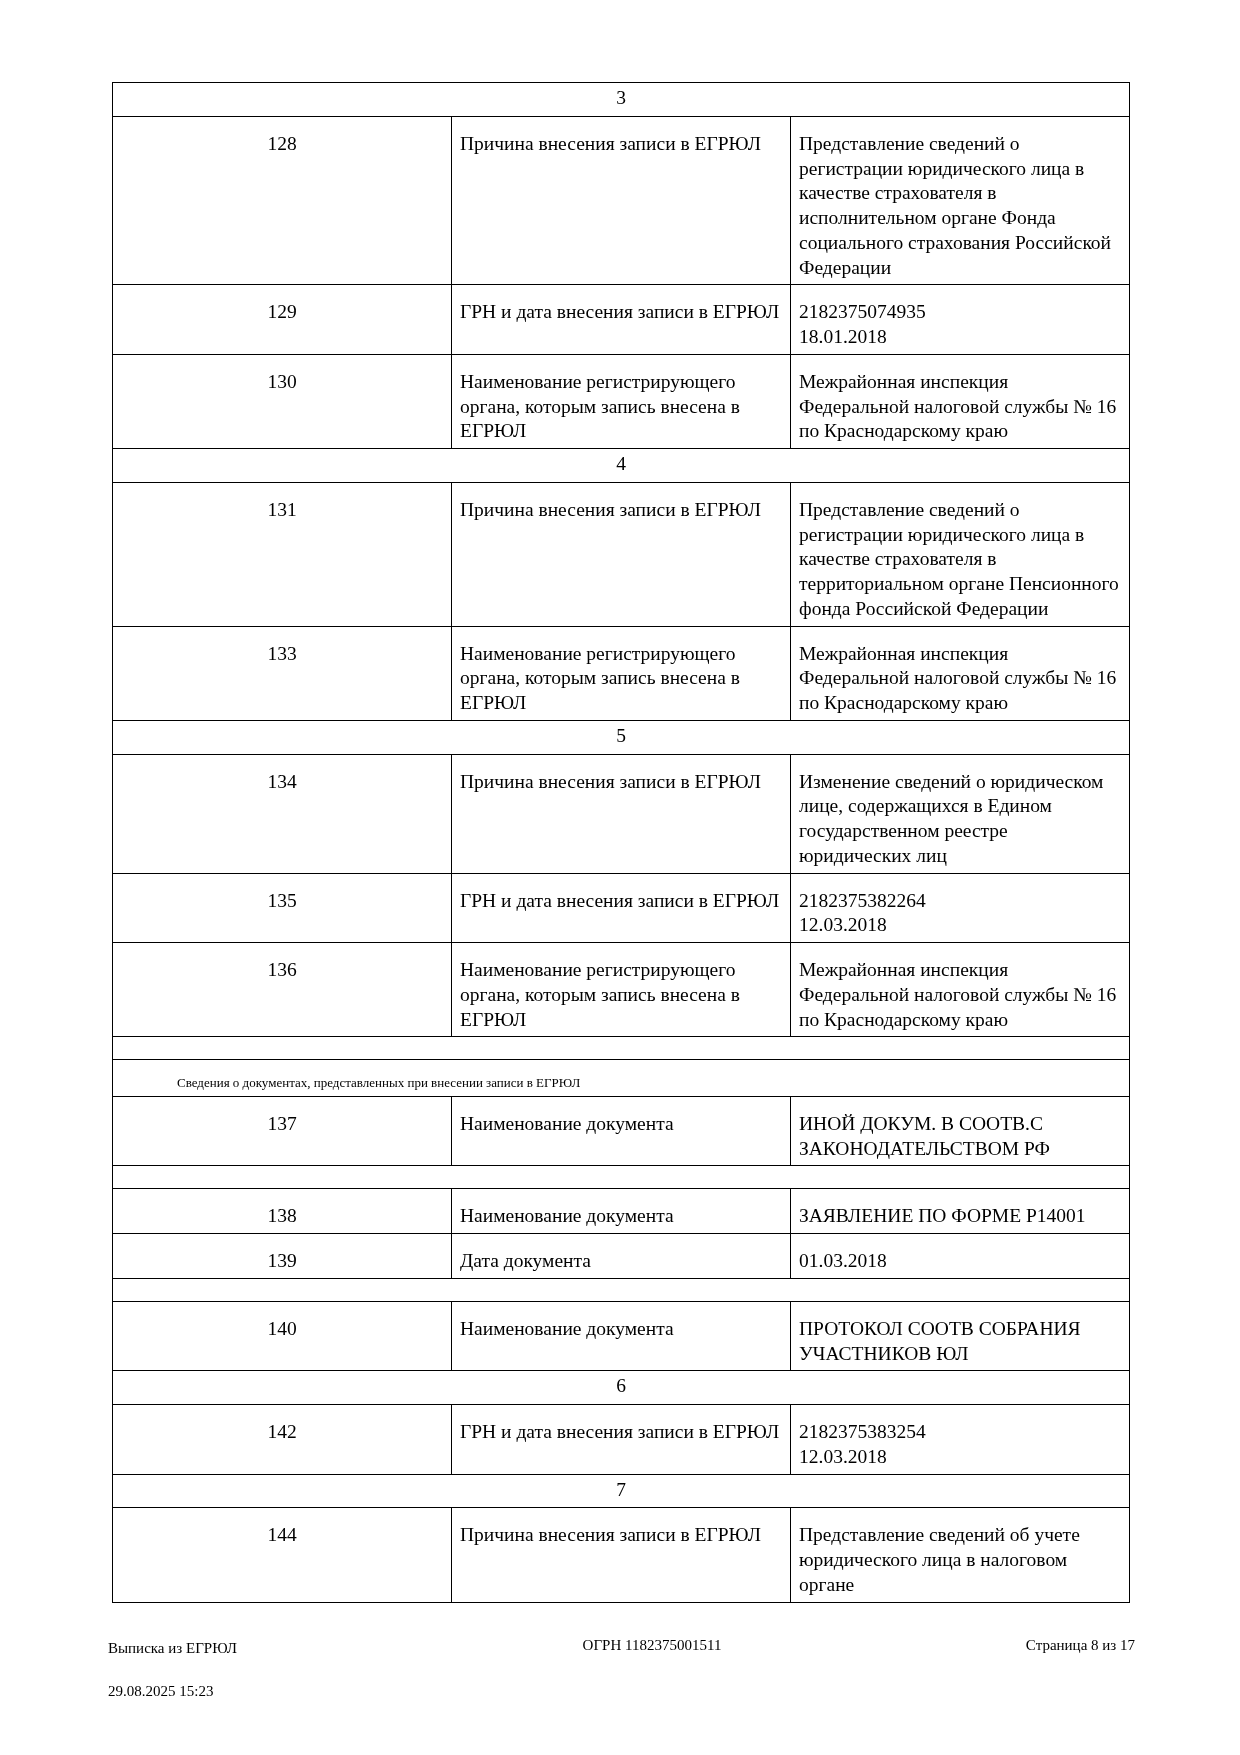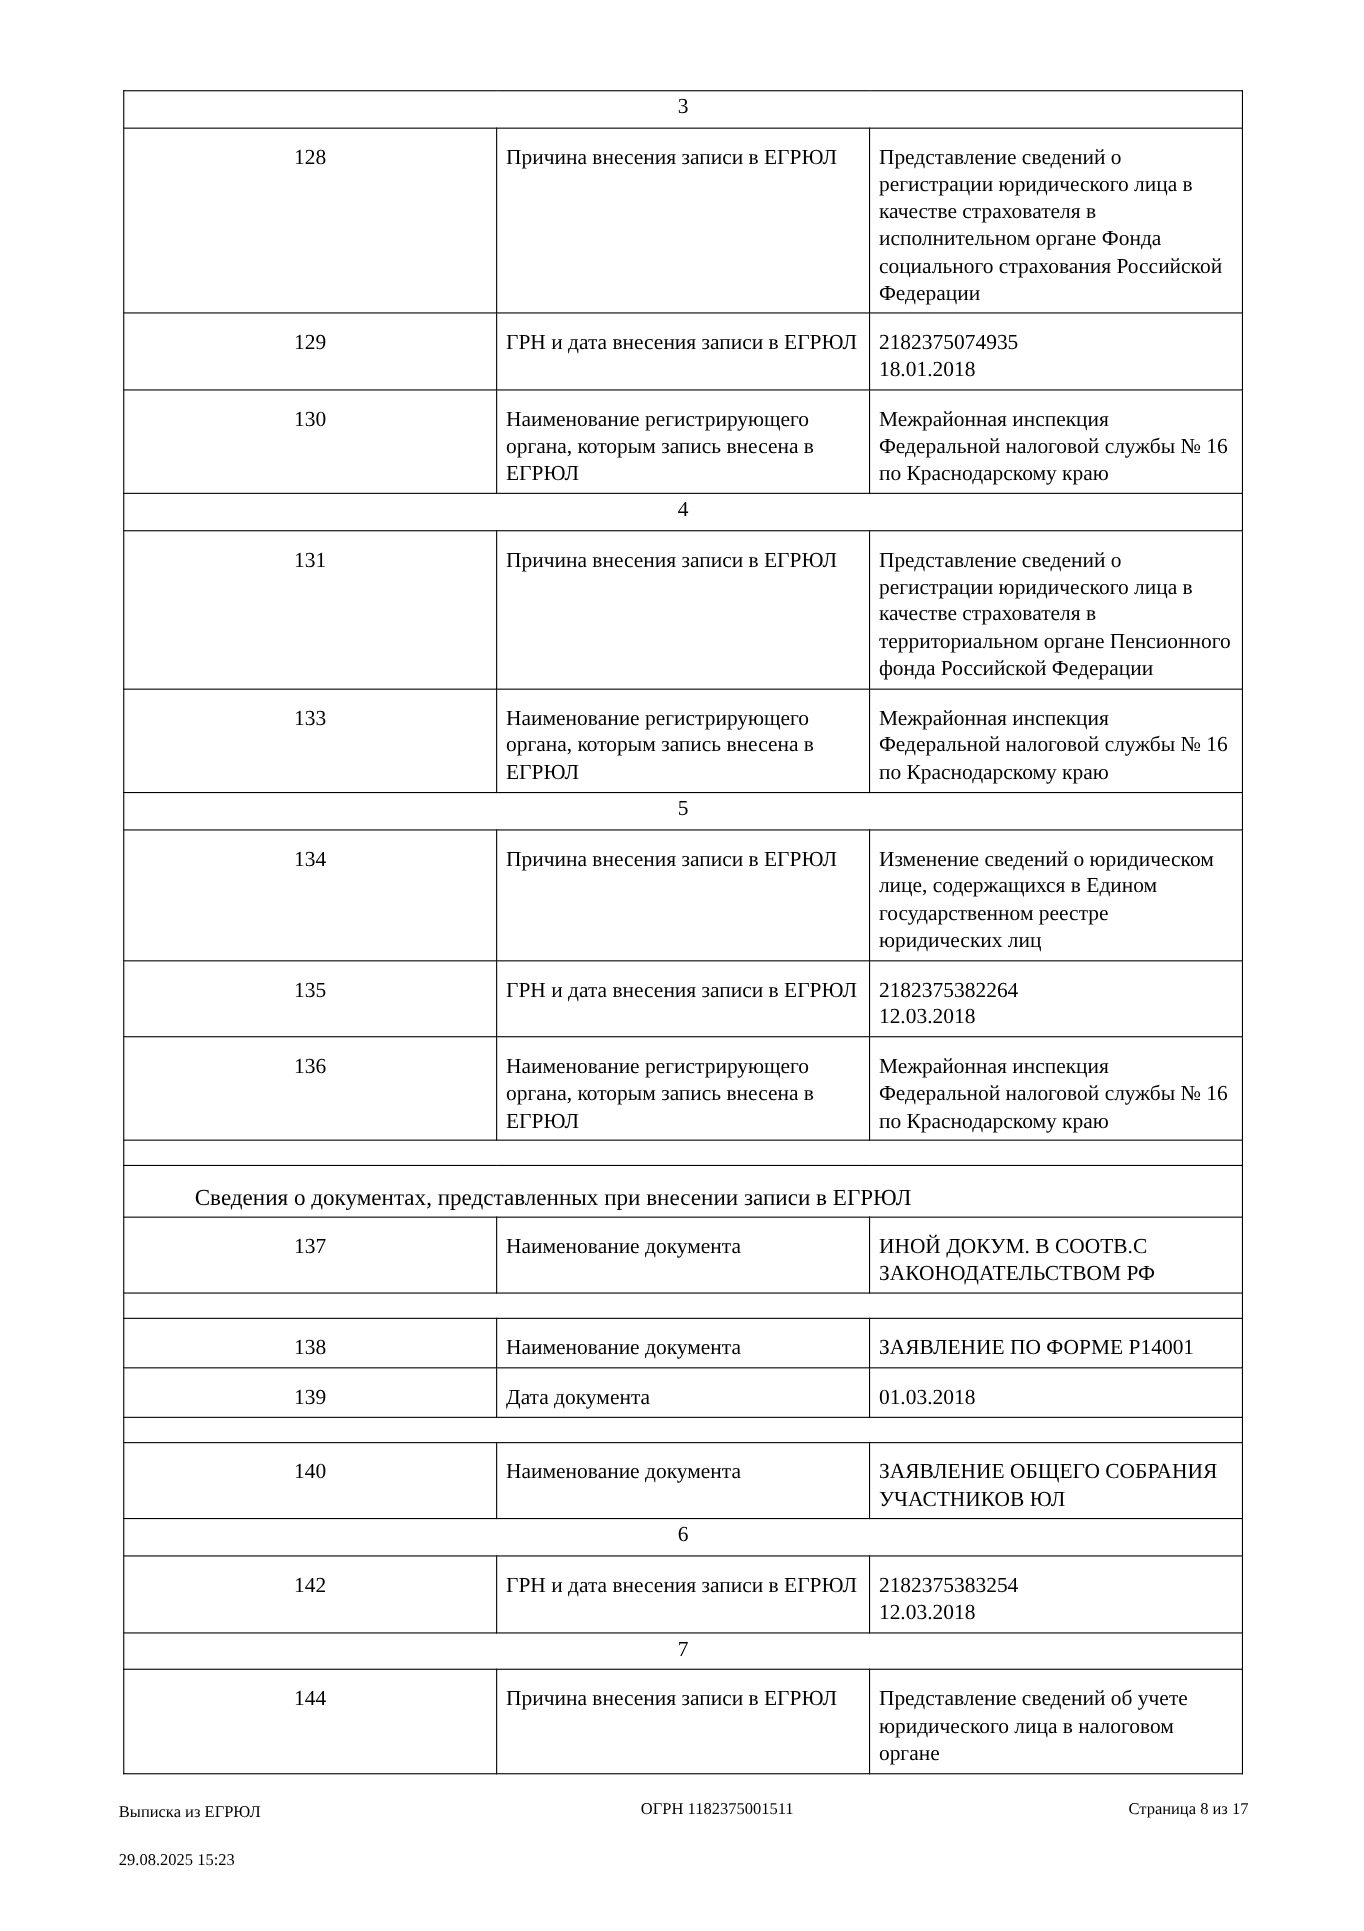--- a/index.html
+++ b/index.html
@@ -45,21 +45,21 @@
     text-align: center;
     font-size: 19.5px;
     padding: 3px 8px 5px 8px;
   }
   tr.spacer td {
     height: 22px;
     padding: 0;
   }
   tr.subheader td {
     padding-left: 64px;
-    font-size: 21px;
+    font-size: 13px;
   }
   .nowrapcell { white-space: pre-line; }
 
   .footer {
     position: absolute;
     left: 0;
     top: 1616px;
     width: 1240px;
     font-family: "Liberation Serif", serif;
     font-size: 15px;
@@ -167,21 +167,21 @@
           <td class="col-num">139</td>
           <td class="col-label">Дата документа</td>
           <td class="col-value nowrapcell">01.03.2018</td>
         </tr>
         <tr class="spacer">
           <td colspan="3"></td>
         </tr>
         <tr>
           <td class="col-num">140</td>
           <td class="col-label">Наименование документа</td>
-          <td class="col-value nowrapcell">ЗАЯВЛЕНИЕ ОБЩЕГО СОБРАНИЯ УЧАСТНИКОВ ЮЛ</td>
+          <td class="col-value nowrapcell">ПРОТОКОЛ СООТВ СОБРАНИЯ УЧАСТНИКОВ ЮЛ</td>
         </tr>
         <tr class="section-head">
           <td colspan="3">6</td>
         </tr>
         <tr>
           <td class="col-num">142</td>
           <td class="col-label">ГРН и дата внесения записи в ЕГРЮЛ</td>
           <td class="col-value nowrapcell">2182375383254
 12.03.2018</td>
         </tr>

